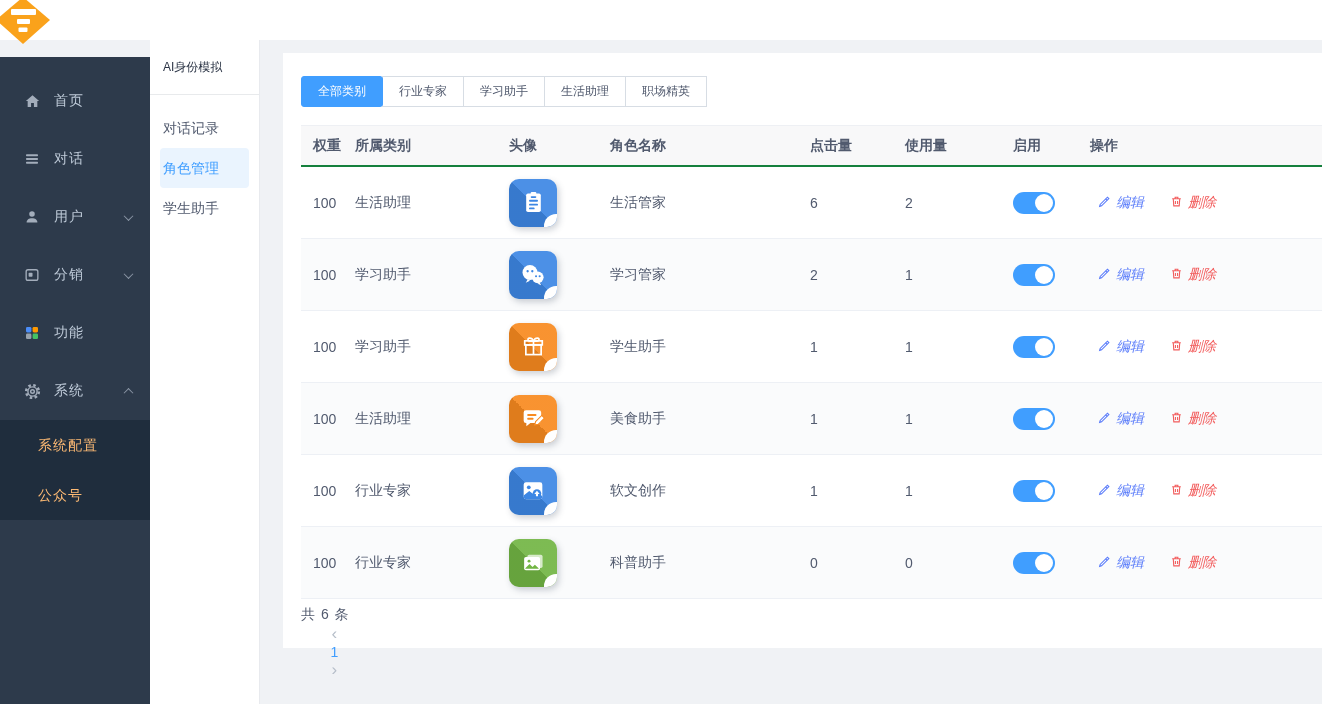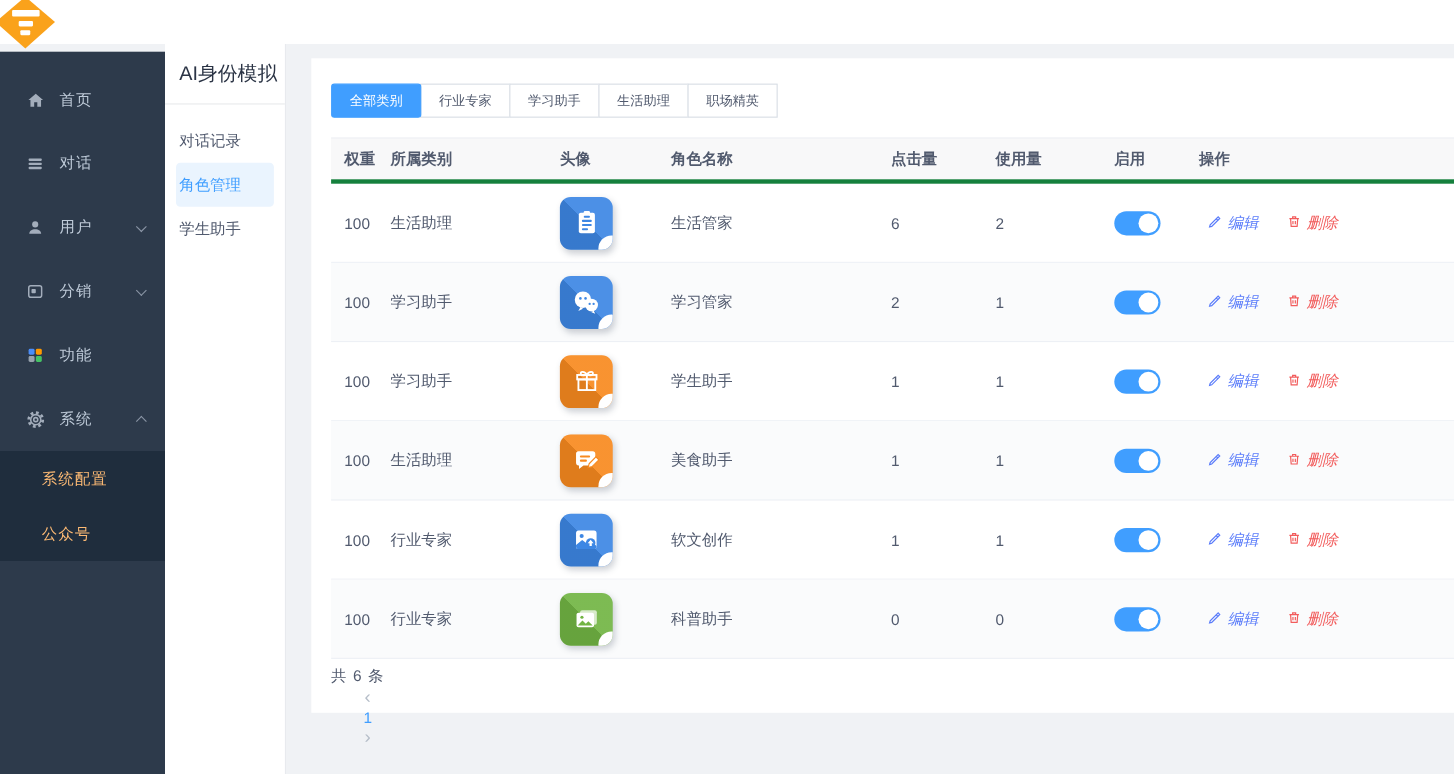--- a/index.html
+++ b/index.html
@@ -4,53 +4,53 @@
 <style>
   * { margin:0; padding:0; box-sizing:border-box; }
   html,body { width:1322px; height:704px; overflow:hidden;
     font-family:"Liberation Sans","DejaVu Sans",sans-serif; background:#f0f2f5; }
 
   
   .topbar { position:absolute; left:0; top:0; width:100%; height:40px; background:#fff; z-index:5; }
   .logo { position:absolute; left:-6px; top:-4px; z-index:6; }
 
   
-  .sidebar { position:absolute; left:0; top:47px; width:150px; bottom:0; background:#2d3a4b; z-index:4; }
+  .sidebar { position:absolute; left:0; top:57px; width:150px; bottom:0; background:#2d3a4b; z-index:4; }
   .menu { padding-top:15px; }
   .menu-item { height:58px; display:flex; align-items:center; padding:0 14px 0 22px; cursor:pointer; color:#bfcbd9; font-size:14px; }
   .micon { width:20px; height:20px; margin-right:12px; display:flex; align-items:center; justify-content:center; color:#a3adbb; flex:0 0 20px; }
   .mlabel { flex:1; letter-spacing:1px; }
   .chev { width:7px; height:7px; border-left:1.5px solid #8a95a5; border-bottom:1.5px solid #8a95a5; margin-right:4px; }
   .chev.down { transform:rotate(-45deg) translate(1px,-1px); }
   .chev.up { transform:rotate(135deg) translate(1px,-1px); }
   .submenu { background:#1f2d3d; }
   .submenu-item { height:50px; line-height:50px; padding-left:38px; color:#fdba74; font-size:14px; cursor:pointer; letter-spacing:1px; }
 
   
   .subsidebar { position:absolute; left:150px; top:40px; width:110px; bottom:0; background:#fff; border-right:1px solid #e8eaee; z-index:3; }
-  .subsidebar .title { height:55px; line-height:55px; padding-left:13px; font-size:18px; color:#2b3445; border-bottom:1px solid #e8eaec; }
+  .subsidebar .title { height:55px; line-height:55px; padding-left:13px; font-size:12px; color:#2b3445; border-bottom:1px solid #e8eaec; }
   .sub-list { padding-top:13px; }
   .sub-item { height:40px; line-height:40px; margin:0 10px; padding-left:3px; border-radius:4px; font-size:14px; color:#515a6e; cursor:pointer; }
   .sub-item.active { background:#eaf4fe; color:var(--primary); }
 
   
   .main { position:absolute; left:260px; top:40px; right:0; bottom:0; background:#f0f2f5; }
   .card { position:absolute; left:23px; top:13px; right:0; height:595px; background:#fff;padding-left:37px; }
 
   
   .tabs { position:absolute; left:18px; top:23px; display:flex; }
   .tab { height:31px; line-height:29px; padding:0 16px; font-size:12px; color:#515a6e; background:#fff;
          border:1px solid #d7dde4; margin-left:-1px; cursor:pointer; }
   .tab:first-child { margin-left:0; }
   .tab.active { background:var(--primary); border-color:var(--primary); color:#fff; border-radius:3px; position:relative; z-index:1; }
 
   
   .table { position:absolute; left:18px; top:72px; right:0; font-size:14px; color:#515a6e; }
   .trow { display:grid; grid-template-columns:54px 154px 101px 200px 95px 108px 77px 1fr; align-items:center; }
-  .thead { height:42px; background:#f8f8f9; font-weight:700; border-top:1px solid #eef0f4; border-bottom:4px solid #15803d; }
+  .thead { height:42px; background:#f8f8f9; font-weight:700; border-top:1px solid #eef0f4; border-bottom:2px solid #15803d; }
   .tbody .trow { height:72px; border-bottom:1px solid #edf0f5; }
   .tbody .trow:nth-child(even) { background:#fafbfc; }
   .cell { padding-left:0; }
   .cell.first { padding-left:12px; }
 
   
   .avatar { width:48px; height:48px; border-radius:10px; position:relative; overflow:hidden;
             display:flex; align-items:center; justify-content:center;
             box-shadow:2px 3px 6px rgba(60,70,90,.25); }
   .avatar::before { content:""; position:absolute; inset:0;

